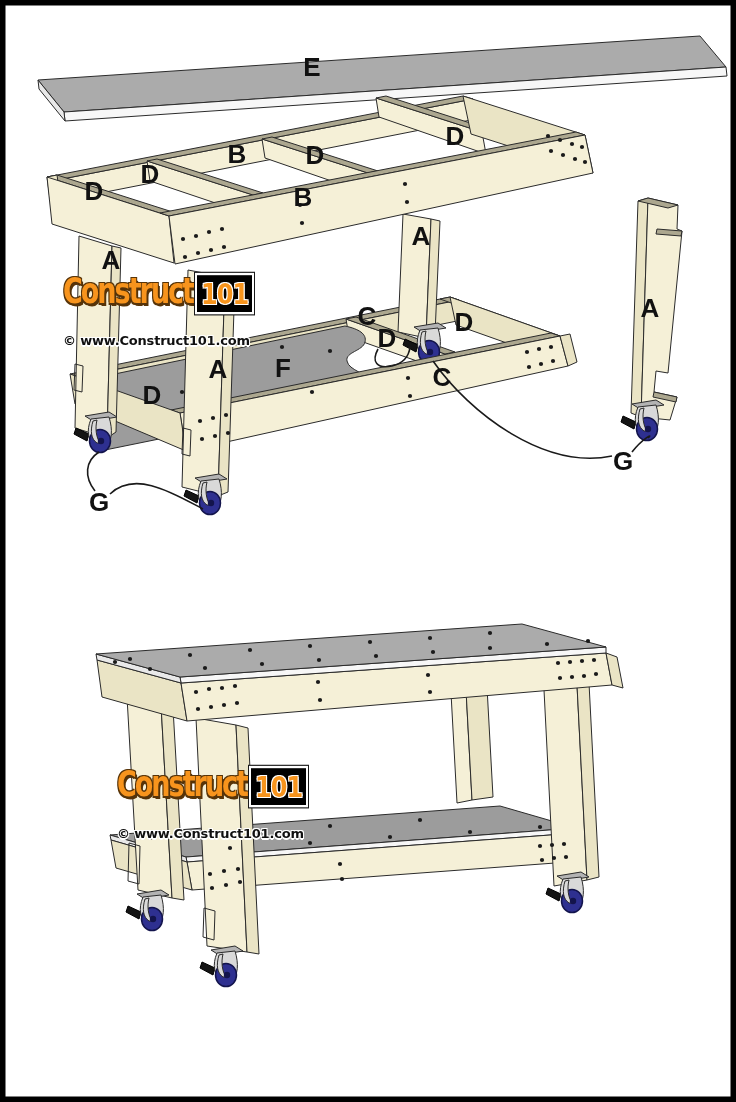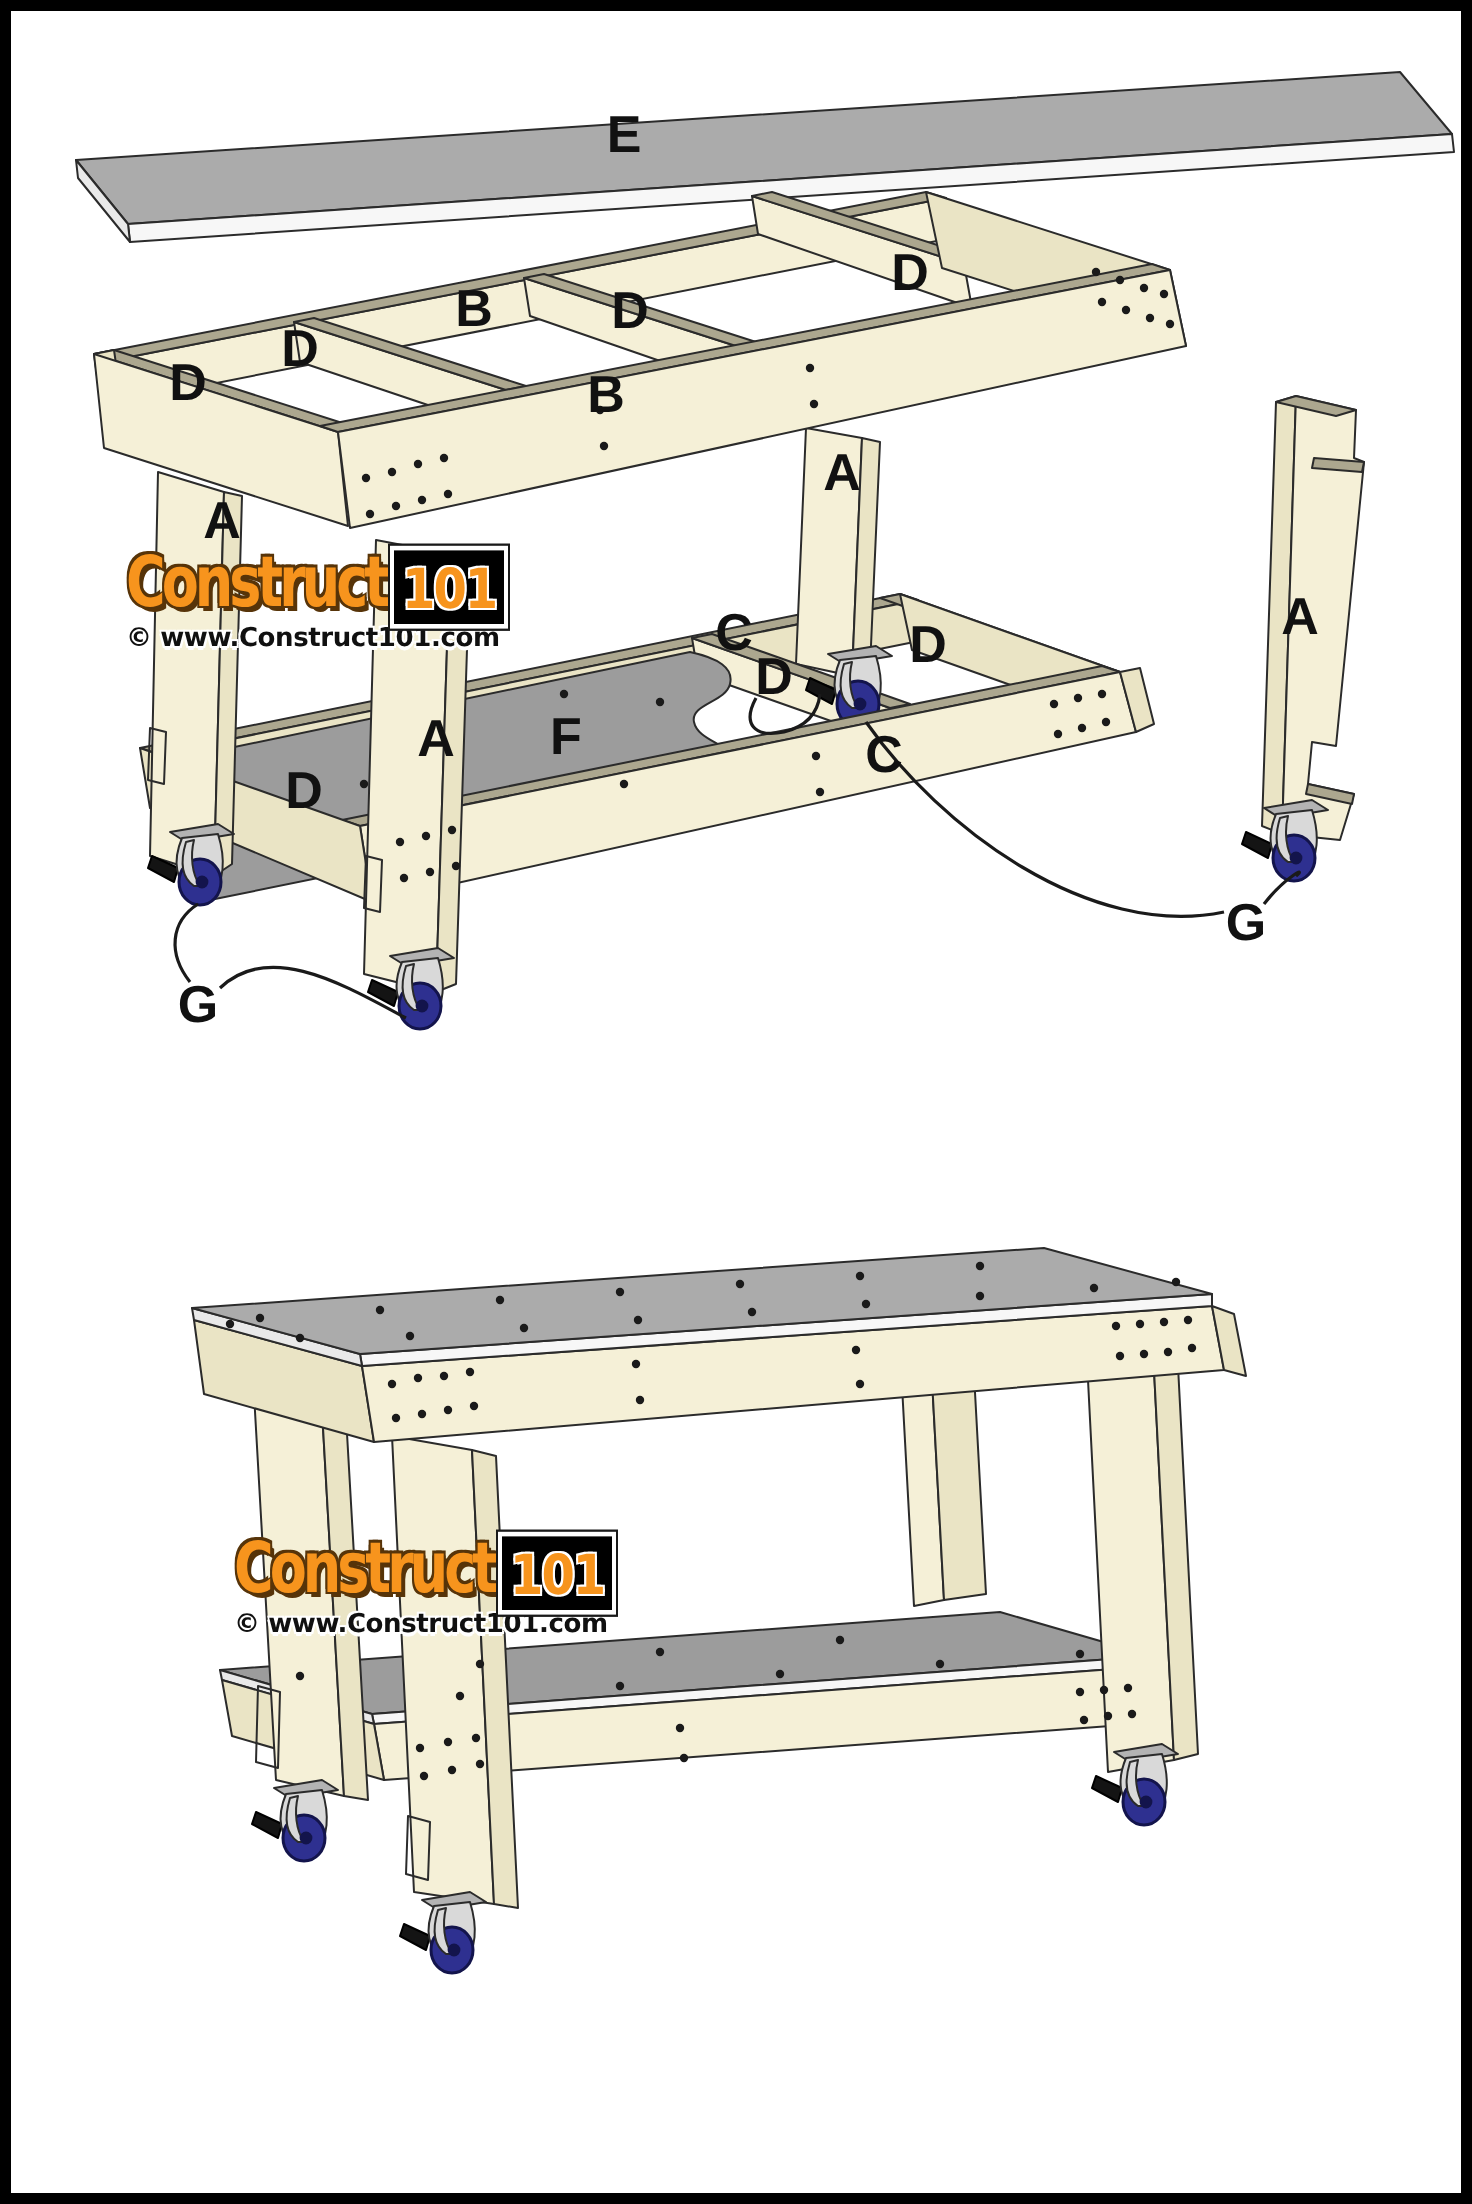--- a/index.html
+++ b/index.html
@@ -18,33 +18,33 @@
   .leader{fill:none;stroke:#1a1a1a;stroke-width:1.6}
   .notch{fill:none;stroke:#2b2b2b;stroke-width:1}
   .part-label{font-family:"Liberation Sans",sans-serif;font-weight:700;font-size:26px;
               fill:var(--label,#111);text-anchor:middle}
   .cast-plate{fill:#b3b3b3}
   .cast-fork{fill:#d9d9d9}
   .cast-brake{fill:#141414;stroke:#000}
   .cast-wheel{fill:var(--caster-blue);stroke:#13144c;stroke-width:1.5}
   .cast-hub{fill:#13144c;stroke:none}
   .logo{position:absolute;z-index:5;width:200px}
-  .logo-row{display:flex;align-items:center}
+  .logo-row{display:flex;align-items:flex-start}
   .logo-word{display:inline-block;font-family:"DejaVu Sans",sans-serif;font-weight:bold;
              font-size:27px;letter-spacing:-2px;color:var(--logo,#F7941D);
              transform:scaleY(1.3);transform-origin:center bottom;
              text-shadow:-1px -1px 0 #573409,1px -1px 0 #573409,-1px 1px 0 #573409,
                          1px 1px 0 #573409,2px 2px 0 #573409}
   .logo-badge{display:inline-block;font-family:"DejaVu Sans",sans-serif;font-weight:bold;
               font-size:24px;letter-spacing:-1px;color:var(--logo,#F7941D);background:#000;
               padding:3px 4px 1px;margin-left:4px;transform:scaleY(1.15);transform-origin:center bottom;
               text-shadow:-1px -1px 0 #fff,1px -1px 0 #fff,-1px 1px 0 #fff,1px 1px 0 #fff;
               box-shadow:0 0 0 2px #fff,0 0 0 3px #1a1a1a}
   .logo-url{font-family:"DejaVu Sans",sans-serif;font-weight:bold;font-size:13px;
-            letter-spacing:-0.2px;color:#101010;margin-top:0;white-space:nowrap;
+            letter-spacing:-0.2px;color:#101010;margin-top:21px;white-space:nowrap;
             text-shadow:-1px -1px 0 #fff,1px -1px 0 #fff,-1px 1px 0 #fff,1px 1px 0 #fff,0 2px 0 #fff}
 </style>
 </head>
 <body>
 
 <div class="page" style="--bg: #FFFFFF; --wood-light: #F5F0D7; --wood-side: #EAE4C5; --wood-top: #ACA78F; --panel-gray: #ABABAB; --shelf-gray: #9C9C9C; --ply-white: #F7F7F7; --caster-blue: #2E3090; --outline: #2B2B2B; --label: #111111; --logo: #F7941D;">
 
 <svg width="736" height="1102" viewBox="0 0 736 1102">
 
   <g>

